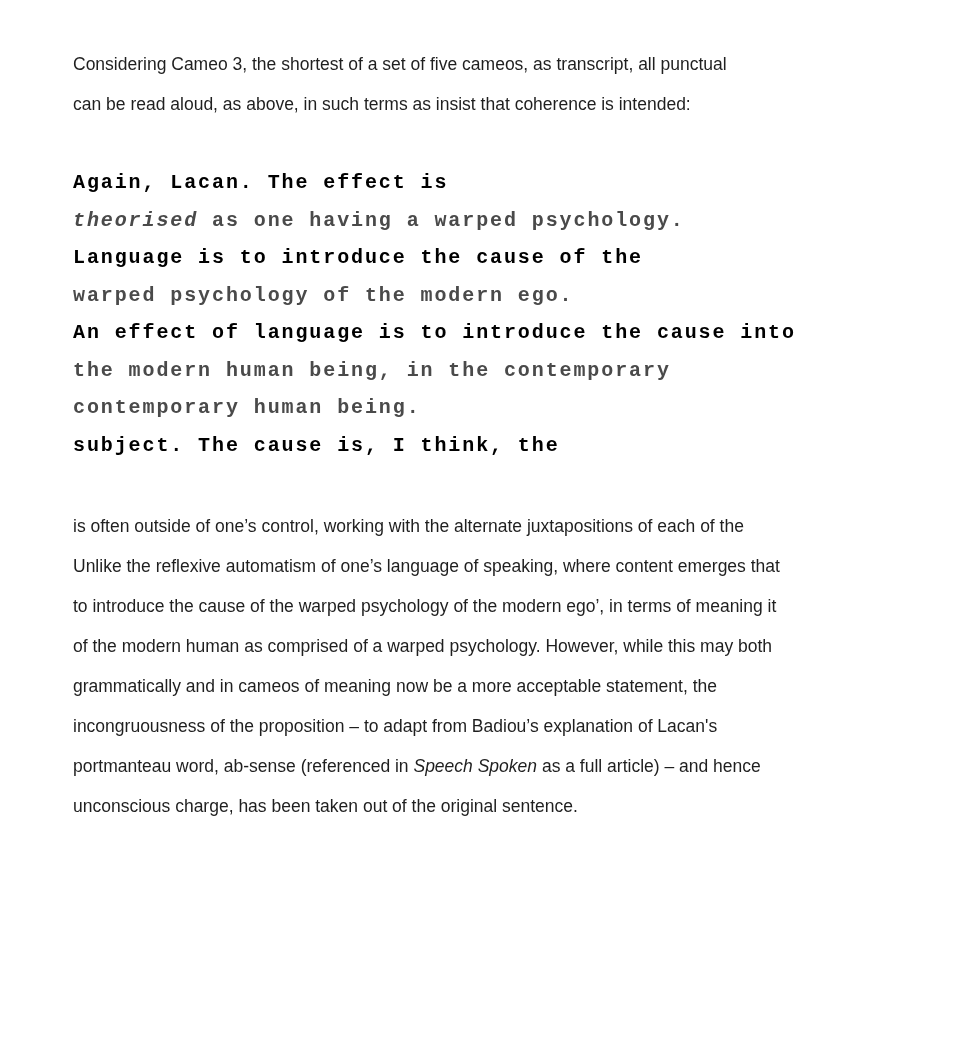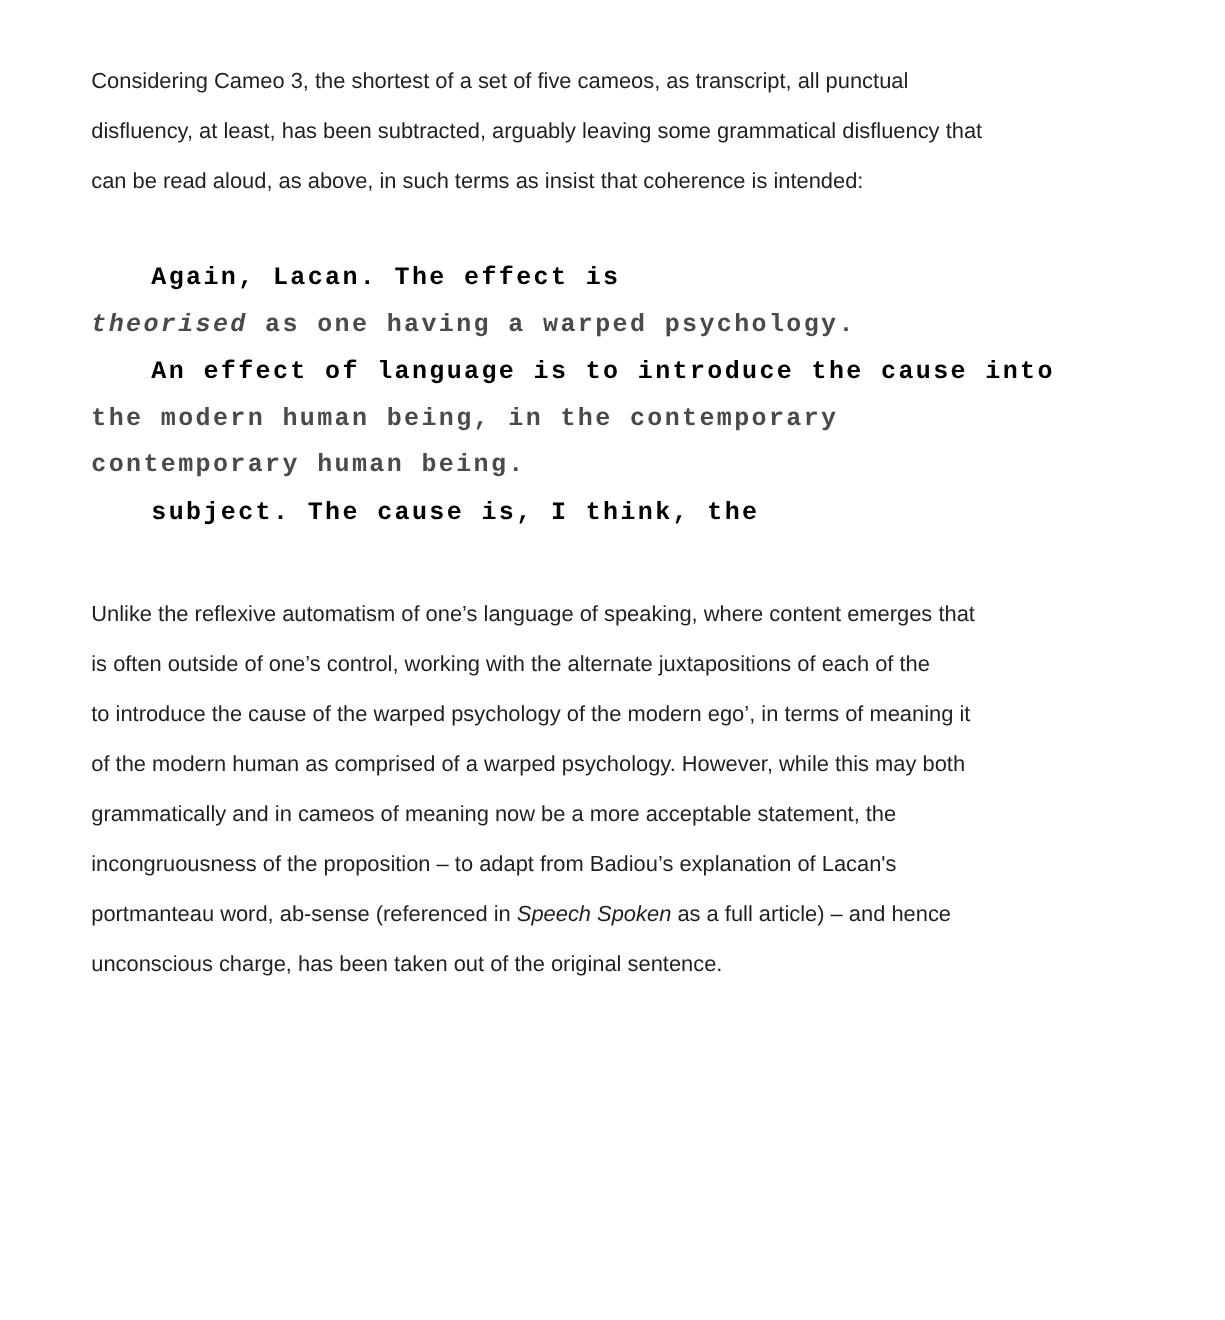--- a/index.html
+++ b/index.html
@@ -30,47 +30,47 @@
     font-size: 20px;
     line-height: 37.5px;
     letter-spacing: 1.9px;
     color: var(--mono_regular, #4a4a4a);
     white-space: pre;
     font-weight: bold;
   }
   .mono-para .line.bold {
     font-weight: bold;
     color: var(--mono_bold, #000000);
-    margin-left: 48px;
   }
   .analysis-para { margin-top: 42px; }
   .italic { font-style: italic; }
 </style>
 </head>
 <body>
 
 <div class="page">
   <section class="para body-para">
       <div class="line"><span>Considering Cameo 3, the shortest of a set of five cameos, as transcript, all punctual</span></div>
-      <div class="line"><span>disfluency, at least, has been subtracted, arguably leaving some grammatical disfluency that</span></div>
       <div class="line"><span>can be read aloud, as above, in such terms as insist that coherence is intended:</span></div>
     </section>
 
   <section class="para mono-para">
       <div class="line bold"><span>Again, Lacan. The effect is</span></div>
       <div class="line"><span class="italic">theorised</span><span> as one having a warped psychology.</span></div>
+      <div class="line bold"><span>Language is to introduce the cause of the</span></div>
+      <div class="line"><span>warped psychology of the modern ego.</span></div>
       <div class="line bold"><span>An effect of language is to introduce the cause into</span></div>
       <div class="line"><span>the modern human being, in the contemporary</span></div>
       <div class="line"><span>contemporary human being.</span></div>
       <div class="line bold"><span>subject. The cause is, I think, the</span></div>
     </section>
 
   <section class="para body-para analysis-para">
+      <div class="line"><span>is often outside of one’s control, working with the alternate juxtapositions of each of the</span></div>
       <div class="line"><span>Unlike the reflexive automatism of one’s language of speaking, where content emerges that</span></div>
-      <div class="line"><span>is often outside of one’s control, working with the alternate juxtapositions of each of the</span></div>
       <div class="line"><span>to introduce the cause of the warped psychology of the modern ego’, in terms of meaning it</span></div>
       <div class="line"><span>of the modern human as comprised of a warped psychology. However, while this may both</span></div>
       <div class="line"><span>grammatically and in cameos of meaning now be a more acceptable statement, the</span></div>
       <div class="line"><span>incongruousness of the proposition – to adapt from Badiou’s explanation of Lacan's</span></div>
       <div class="line"><span>portmanteau word, ab-sense (referenced in </span><span class="italic">Speech Spoken</span><span> as a full article) – and hence</span></div>
       <div class="line"><span>unconscious charge, has been taken out of the original sentence.</span></div>
     </section>
 </div>
 
 </body></html>

